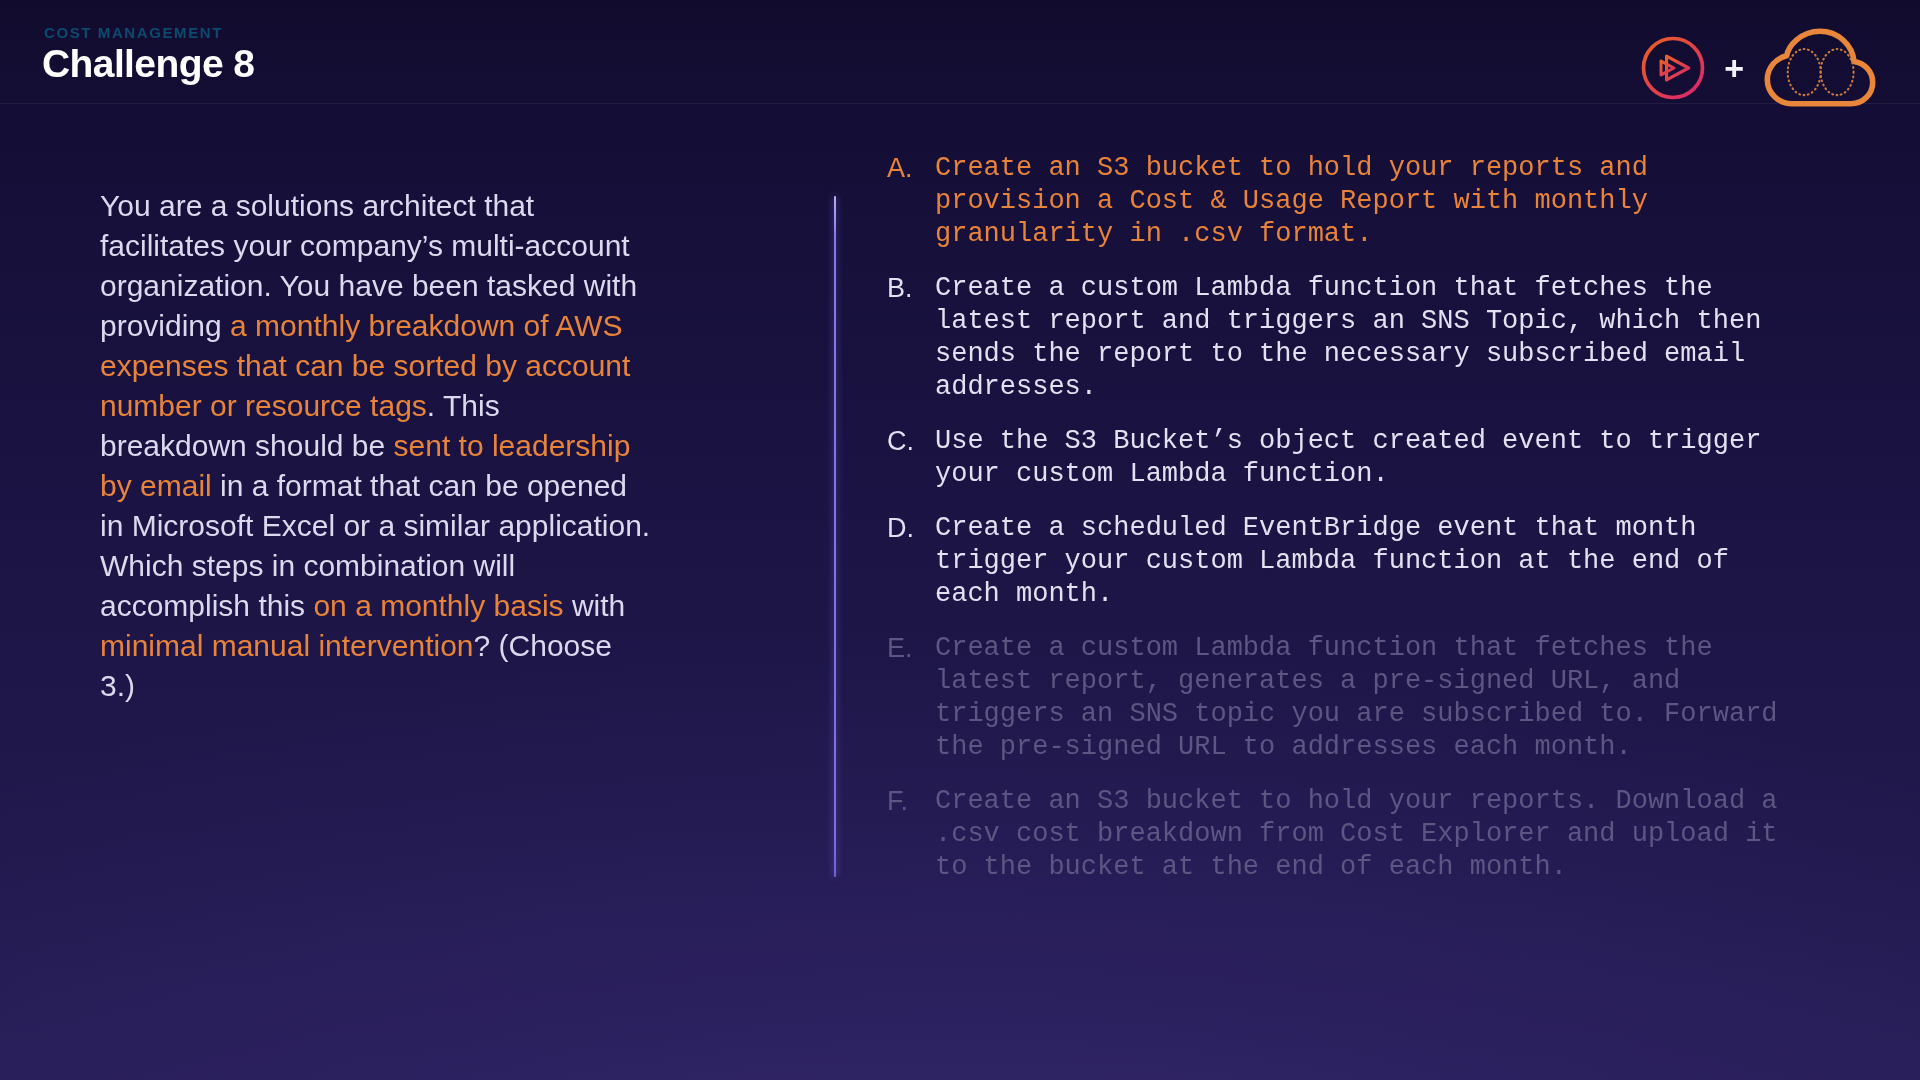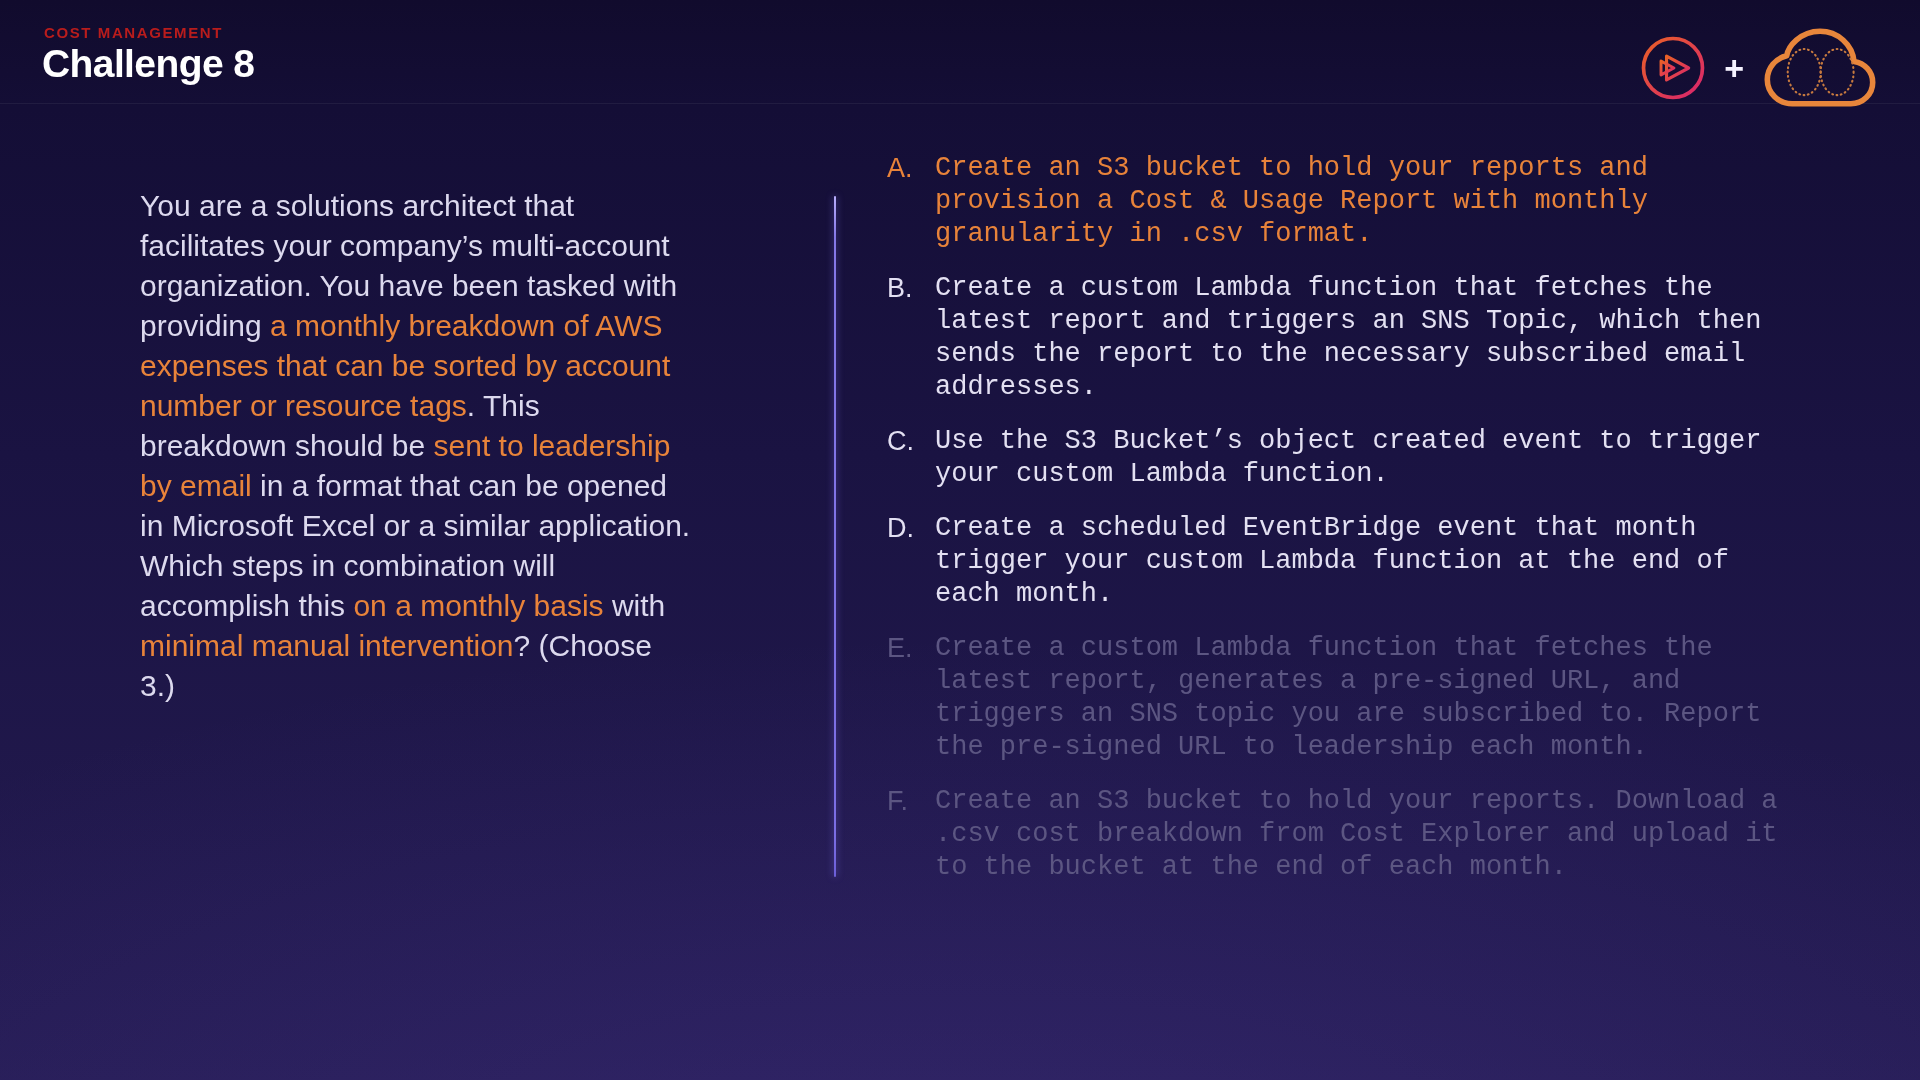--- a/index.html
+++ b/index.html
@@ -11,31 +11,31 @@
       linear-gradient(180deg,#110b2d 0%,#140e36 10%,#1a1342 42%,#251c53 100%);
     color:#e3e0f2;
     position:relative;
   }
 
   
   .header { position:absolute; left:0; top:0; width:1920px; height:103px; }
   .header-rule { position:absolute; left:0; top:103px; width:1920px; height:1px;
     background:rgba(255,255,255,.06); }
   .eyebrow { position:absolute; left:44px; top:24px; font-size:15px; font-weight:700;
-    letter-spacing:1.6px; color:#b91c1c; }
+    letter-spacing:1.6px; color:#0c4a6e; }
   .title { position:absolute; left:42px; top:42px; font-size:39px; font-weight:700;
     letter-spacing:-.6px; color:#ffffff; }
 
   
   .logos { position:absolute; top:26px; right:40px; display:flex; align-items:center; gap:16px; }
   .plus { color:#f5f3ff; font-size:34px; font-weight:700; line-height:1; padding-bottom:4px; }
 
   
   .question { position:absolute; left:100px; top:186px; width:552px;
-    font-size:30px; line-height:40px; color:#dcd9ee;margin-left:40px; }
+    font-size:30px; line-height:40px; color:#dcd9ee; }
   .question .hl { color:#e8833a; }
 
   
   .divider { position:absolute; left:834px; top:196px; width:2px; height:681px;
     background:linear-gradient(180deg,#b9aefc 0%,#8578e8 6%,#7b6ee4 94%,#6c5fd8 100%);
     box-shadow:0 0 7px rgba(126,108,235,.75); border-radius:2px; }
 
   
   .options { position:absolute; left:887px; top:152px; width:908px;
     display:flex; flex-direction:column; gap:21px; }
@@ -94,19 +94,19 @@
     <div class="option normal">
       <span class="letter">C.</span>
       <span class="text">Use the S3 Bucket’s object created event to trigger your custom Lambda function.</span>
     </div>
     <div class="option normal">
       <span class="letter">D.</span>
       <span class="text">Create a scheduled EventBridge event that month trigger your custom Lambda function at the end of each month.</span>
     </div>
     <div class="option dimmed">
       <span class="letter">E.</span>
-      <span class="text">Create a custom Lambda function that fetches the latest report, generates a pre-signed URL, and triggers an SNS topic you are subscribed to. Report the pre-signed URL to leadership each month.</span>
+      <span class="text">Create a custom Lambda function that fetches the latest report, generates a pre-signed URL, and triggers an SNS topic you are subscribed to. Forward the pre-signed URL to addresses each month.</span>
     </div>
     <div class="option dimmed">
       <span class="letter">F.</span>
       <span class="text">Create an S3 bucket to hold your reports. Download a .csv cost breakdown from Cost Explorer and upload it to the bucket at the end of each month.</span>
     </div>
   </div>
 
 </body></html>

